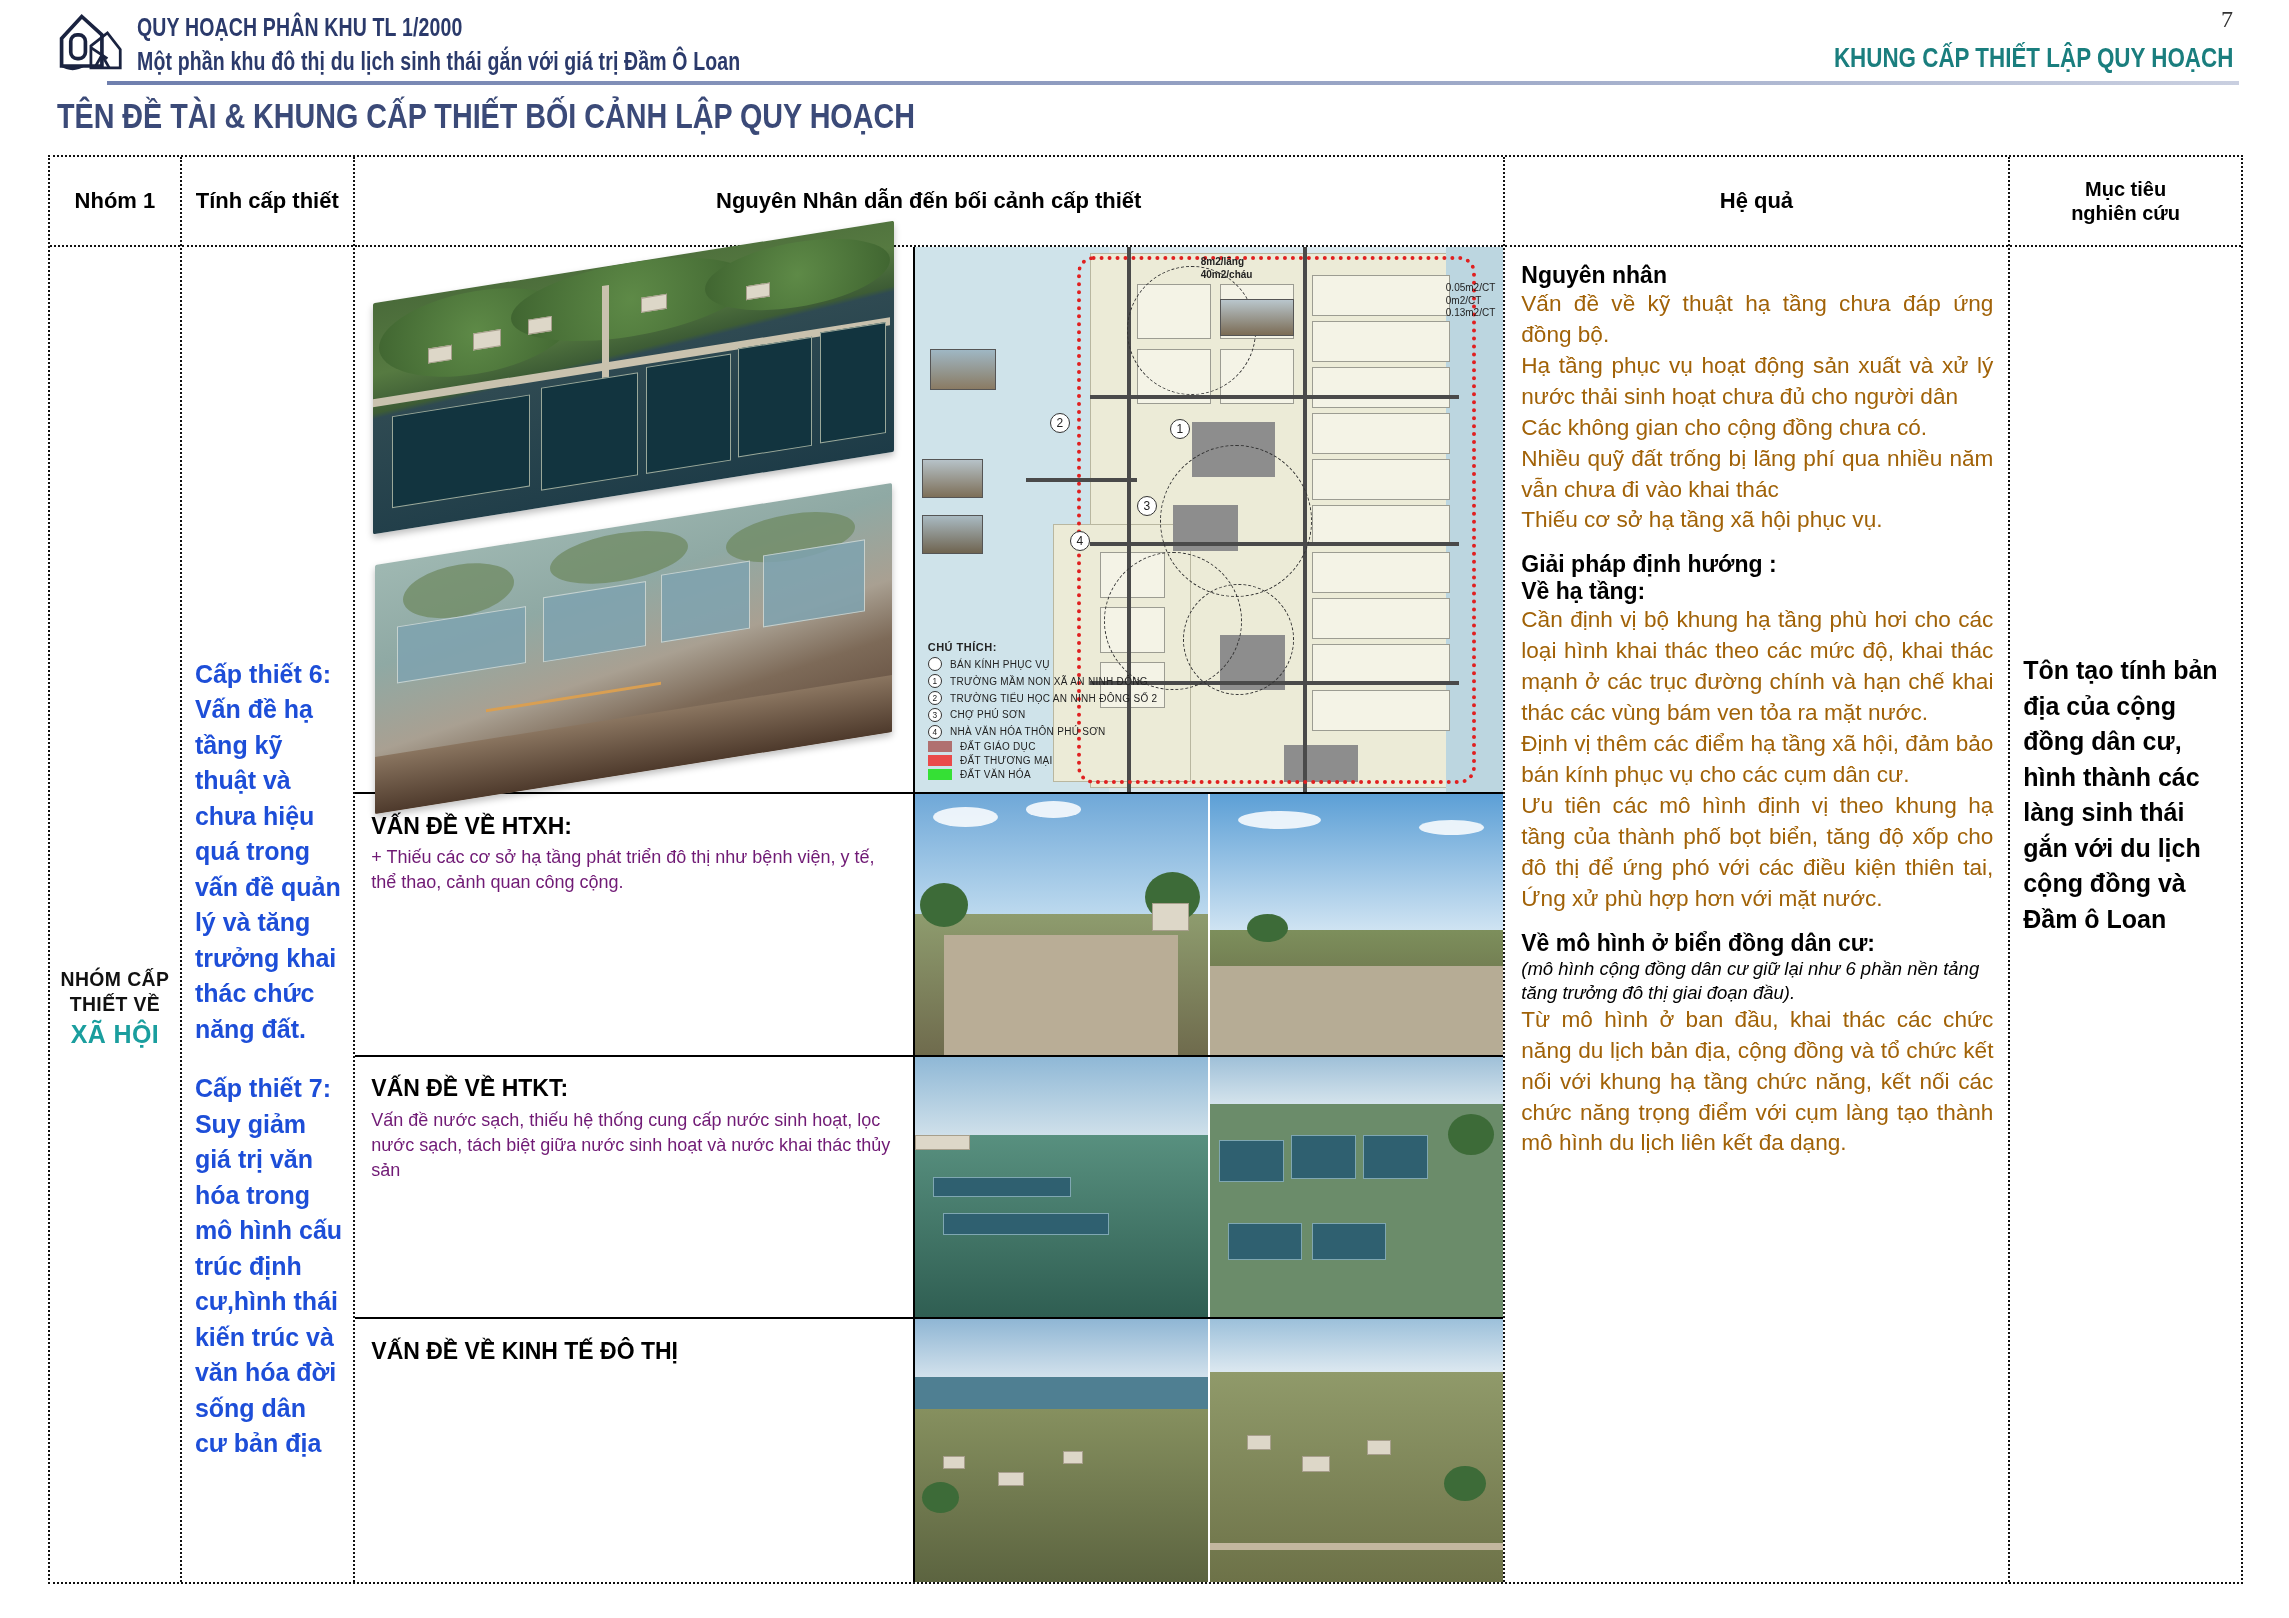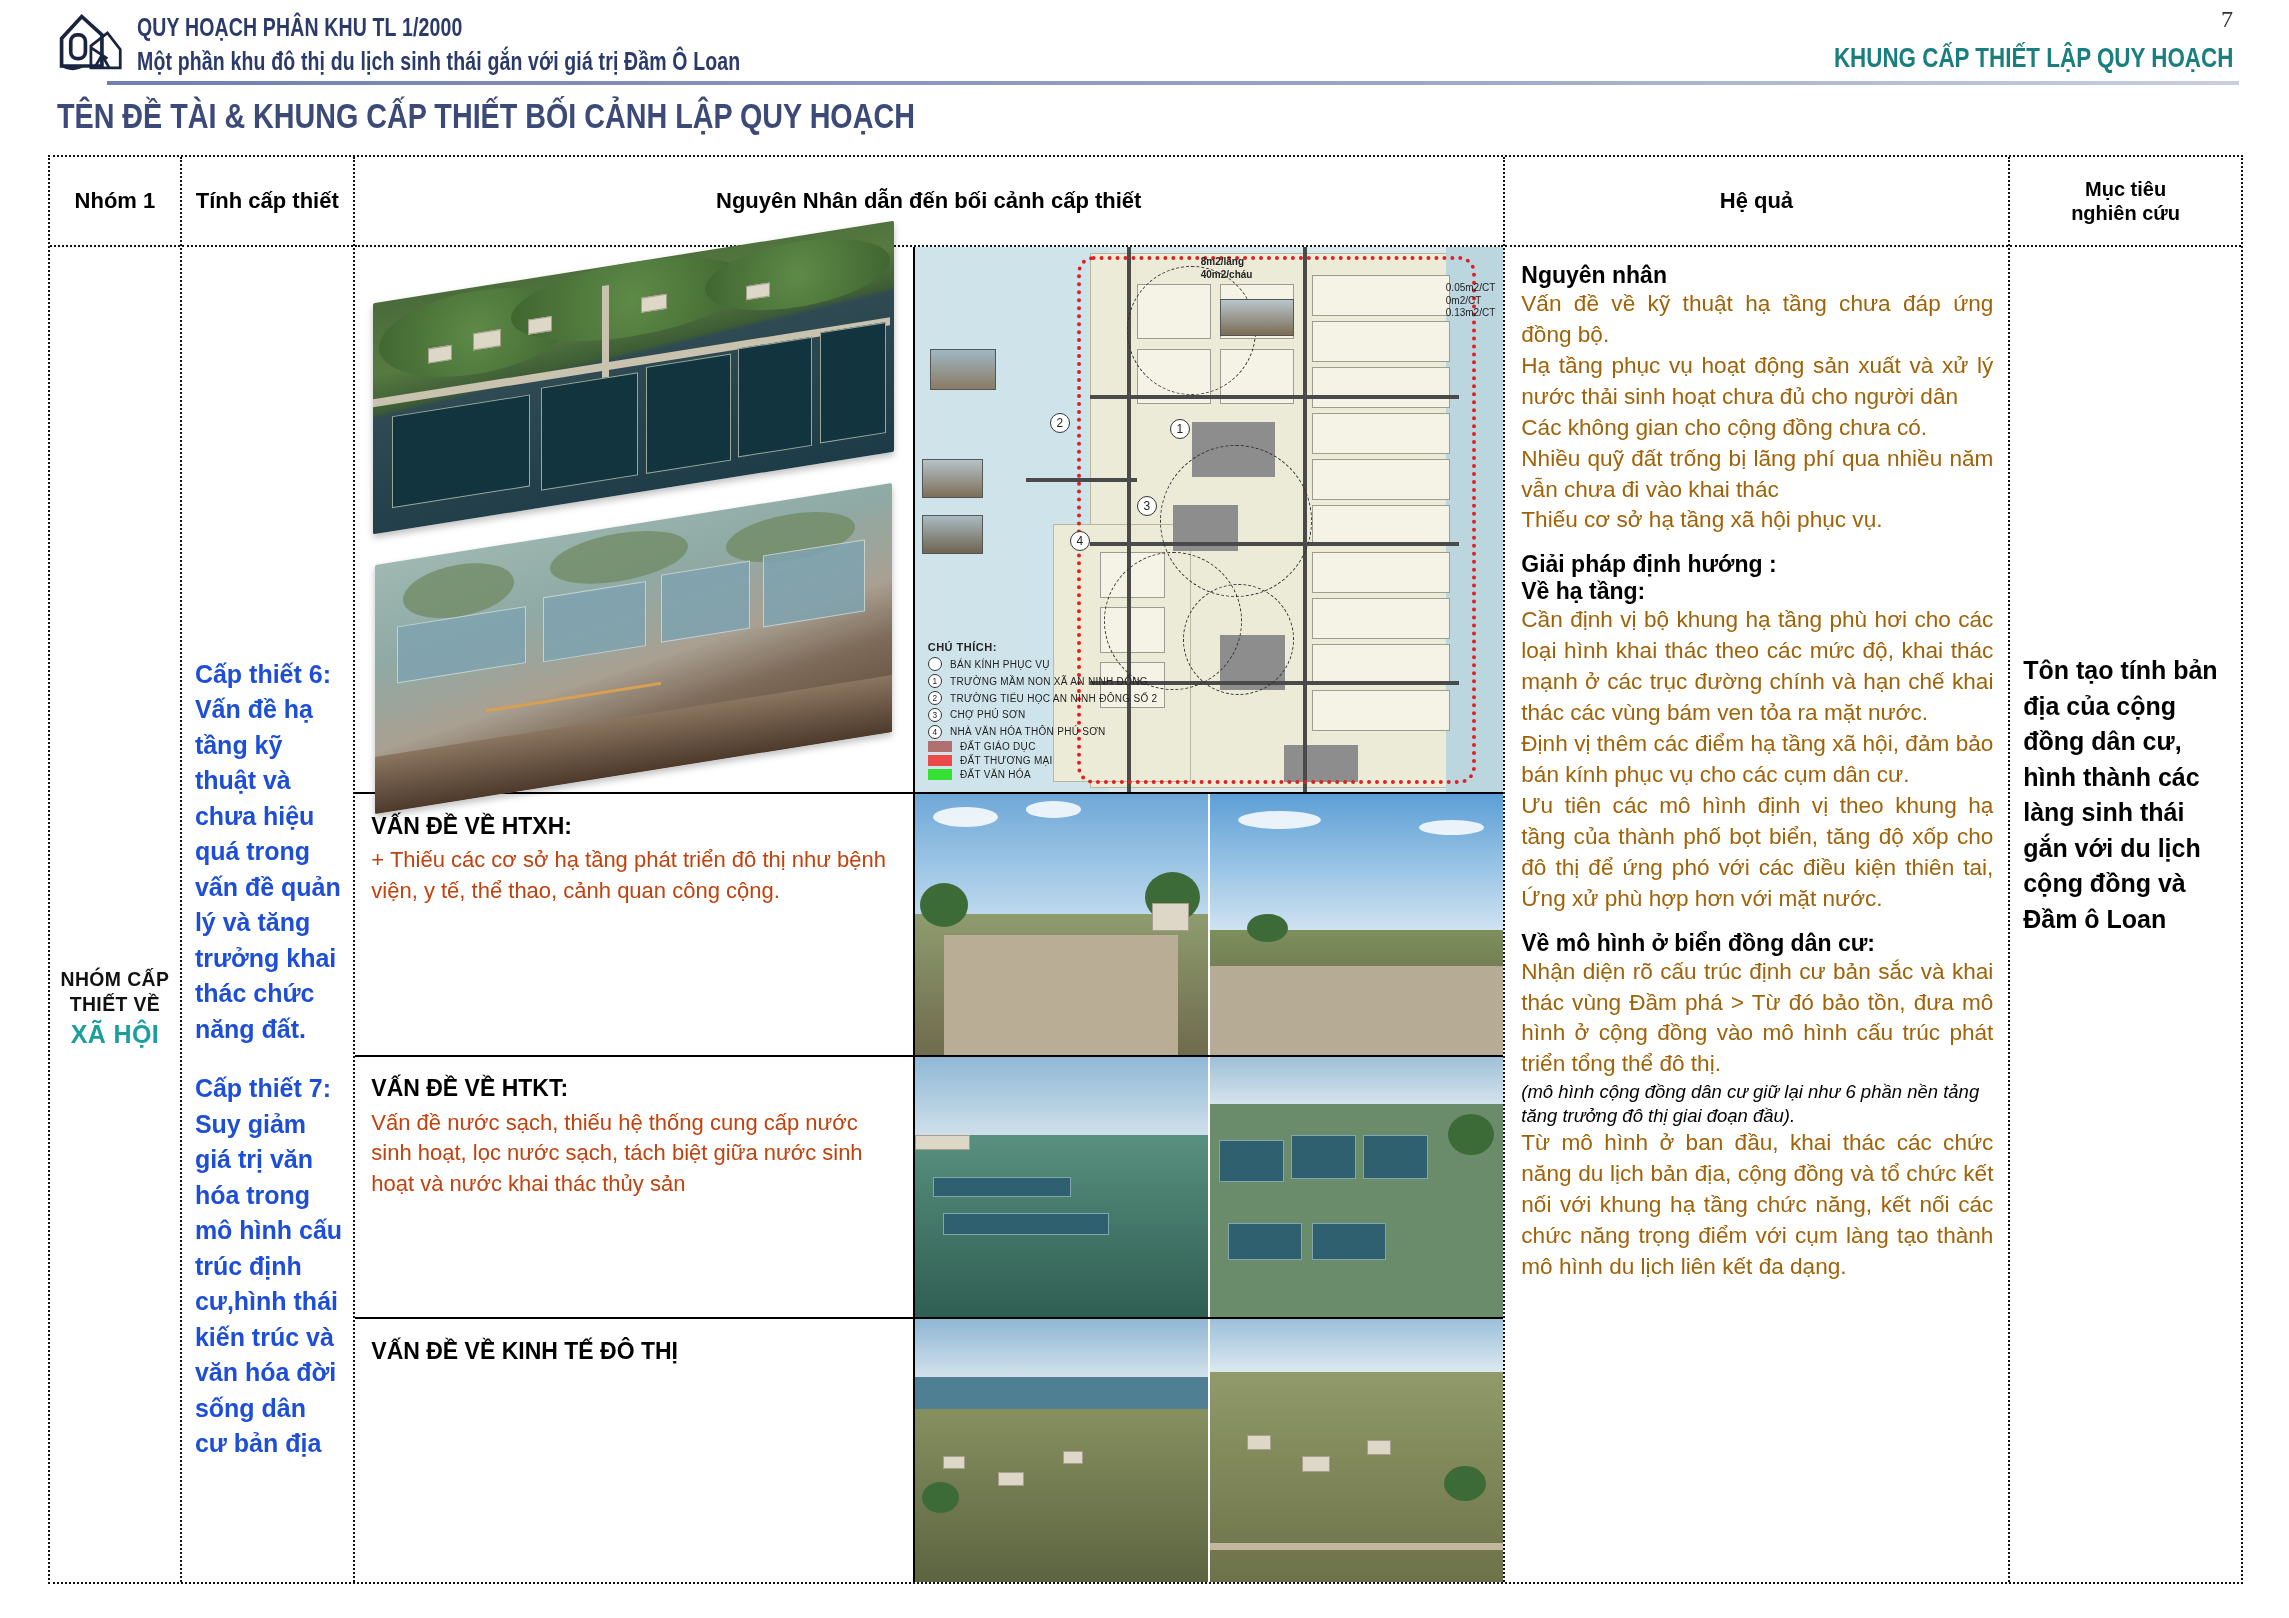--- a/index.html
+++ b/index.html
@@ -109,21 +109,21 @@
   .c3-imgs { flex:1; display:flex; border-left:2.8px solid #000; }
   .c3-img { flex:1; position:relative; }
   .c3-img + .c3-img { border-left:2.8px solid #fff; }
 
   .issue-h {
     font-family:"Liberation Sans Narrow","Liberation Sans",sans-serif;
     font-weight:bold; font-size:23px; color:#000; margin-bottom:5.5px;
   }
   .issue-b {
     font-family:"Liberation Sans Narrow","Liberation Sans",sans-serif;
-    font-size:22px; line-height:1.4; color:#c2410c;
+    font-size:18px; line-height:1.4; color:#701a75;
   }
 
   
   .c4-body { padding:14.8px 14.8px 0 16.6px; }
   .h-bold {
     font-family:"Liberation Sans Narrow","Liberation Sans",sans-serif;
     font-weight:bold; font-size:23px; color:#000;
   }
   .p-norm {
     font-family:"Liberation Sans Narrow","Liberation Sans",sans-serif;
@@ -521,21 +521,20 @@
 Nhiều quỹ đất trống bị lãng phí qua nhiều năm vẫn chưa đi vào khai thác
 Thiếu cơ sở hạ tầng xã hội phục vụ.</div>
         <div class="gap-s"></div>
         <div class="h-bold">Giải pháp định hướng :</div>
         <div class="h-bold">Về hạ tầng:</div>
         <div class="p-norm" style="white-space:pre-line;">Cần định vị bộ khung hạ tầng phù hơi cho các loại hình khai thác theo các mức độ, khai thác mạnh ở các trục đường chính và hạn chế khai thác các vùng bám ven tỏa ra mặt nước.
 Định vị thêm các điểm hạ tầng xã hội, đảm bảo bán kính phục vụ cho các cụm dân cư.
 Ưu tiên các mô hình định vị theo khung hạ tầng của thành phố bọt biển, tăng độ xốp cho đô thị để ứng phó với các điều kiện thiên tai, Ứng xử phù hợp hơn với mặt nước.</div>
         <div class="gap-s"></div>
         <div class="h-bold">Về mô hình ở biển đồng dân cư:</div>
-        <div class="p-norm" style="white-space:pre-line;">Nhận diện rõ cấu trúc định cư bản sắc và khai thác vùng Đầm phá &gt; Từ đó bảo tồn, đưa mô hình ở cộng đồng vào mô hình cấu trúc phát triển tổng thể đô thị.</div>
         <div class="p-ital">(mô hình cộng đồng dân cư giữ lại như 6 phần nền tảng tăng trưởng đô thị giai đoạn đầu).</div>
         <div class="p-norm" style="white-space:pre-line;">Từ mô hình ở ban đầu, khai thác các chức năng du lịch bản địa, cộng đồng và tổ chức kết nối với khung hạ tầng chức năng, kết nối các chức năng trọng điểm với cụm làng tạo thành mô hình du lịch liên kết đa dạng.</div>
       </div>
     </div>
 
     <div class="col c5">
       <div class="hdr-cell narrow" style="white-space:pre-line;">Mục tiêu
 nghiên cứu</div>
       <div class="body-cell c5-body">
         <div class="c5-txt">Tôn tạo tính bản địa của cộng đồng dân cư, hình thành các làng sinh thái gắn với du lịch cộng đồng và Đầm ô Loan</div>

